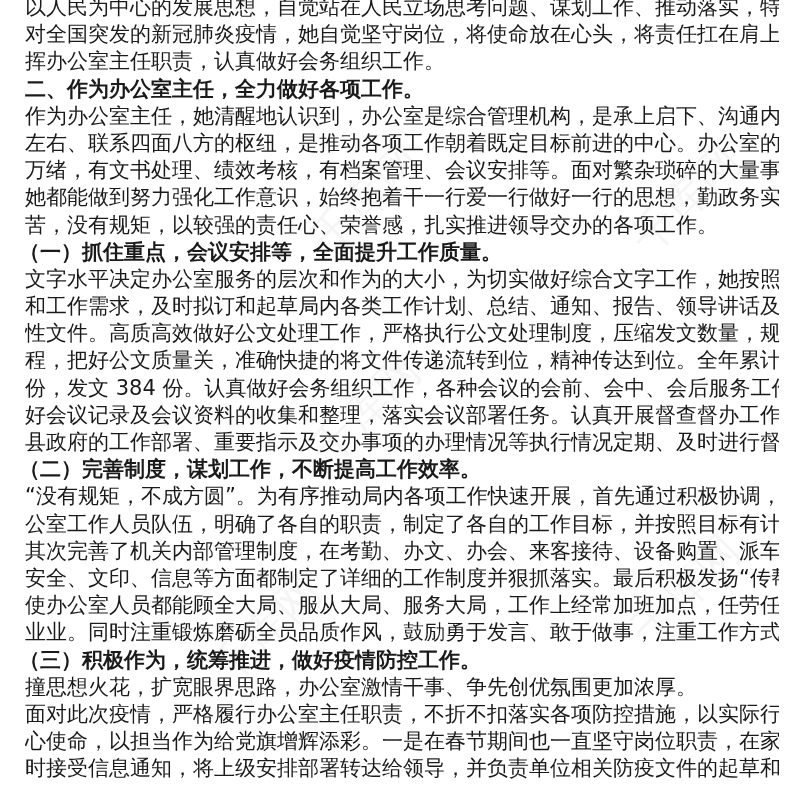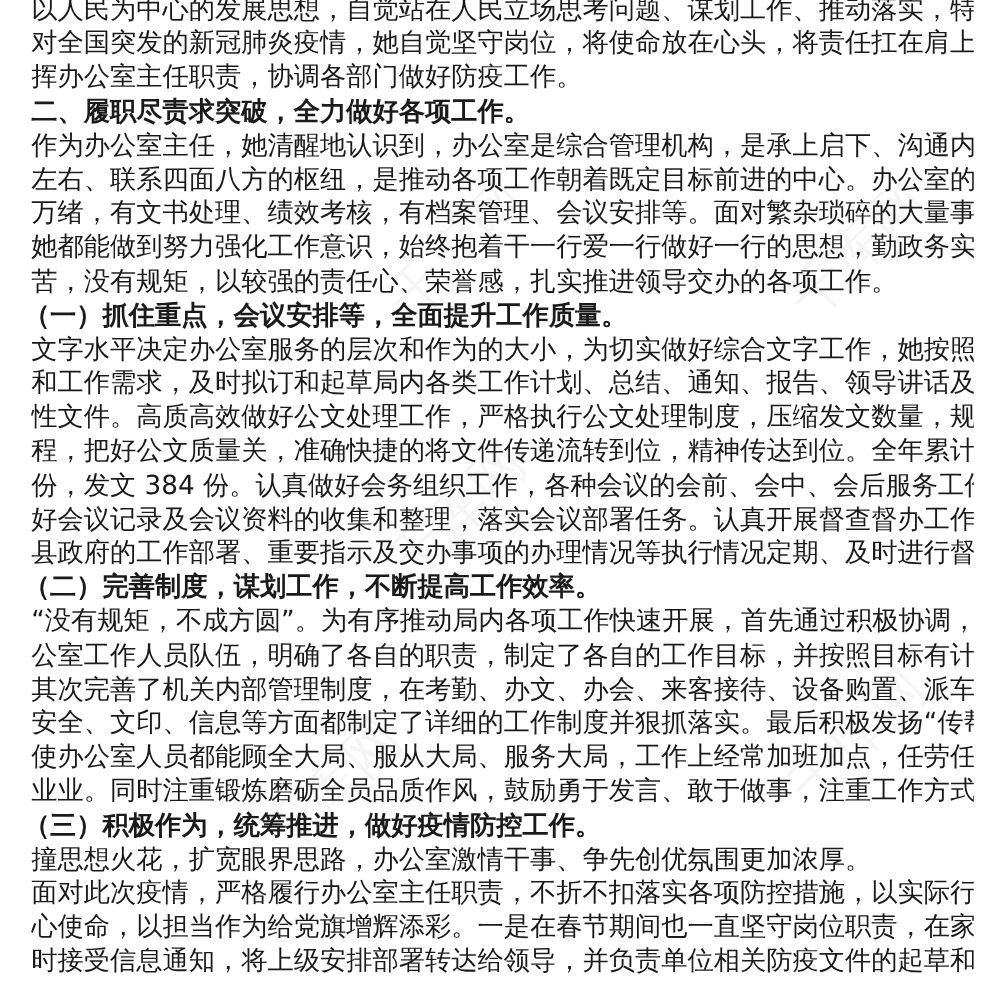--- a/index.html
+++ b/index.html
@@ -56,22 +56,22 @@
 
 <div class="watermark" style="left:300px;top:170px;">千库网</div>
 <div class="watermark" style="left:620px;top:170px;">千库网</div>
 <div class="watermark" style="left:300px;top:380px;">千库网</div>
 <div class="watermark" style="left:620px;top:560px;">千库网</div>
 <div class="watermark" style="left:200px;top:600px;">千库网</div>
 
 <div class="page">
   <div class="line">以人民为中心的发展思想，自觉站在人民立场思考问题、谋划工作、推动落实，特别是在面</div>
   <div class="line">对全国突发的新冠肺炎疫情，她自觉坚守岗位，将使命放在心头，将责任扛在肩上，积极发</div>
-  <div class="line last">挥办公室主任职责，协调各部门做好防疫工作。</div>
-  <div class="line heading">二、履职尽责求突破，全力做好各项工作。</div>
+  <div class="line last">挥办公室主任职责，认真做好会务组织工作。</div>
+  <div class="line heading">二、作为办公室主任，全力做好各项工作。</div>
   <div class="line">作为办公室主任，她清醒地认识到，办公室是综合管理机构，是承上启下、沟通内外、协调</div>
   <div class="line">左右、联系四面八方的枢纽，是推动各项工作朝着既定目标前进的中心。办公室的工作千头</div>
   <div class="line">万绪，有文书处理、绩效考核，有档案管理、会议安排等。面对繁杂琐碎的大量事务性工作，</div>
   <div class="line">她都能做到努力强化工作意识，始终抱着干一行爱一行做好一行的思想，勤政务实，认真刻</div>
   <div class="line last">苦，没有规矩，以较强的责任心、荣誉感，扎实推进领导交办的各项工作。</div>
   <div class="line heading sub">（一）抓住重点，会议安排等，全面提升工作质量。</div>
   <div class="line">文字水平决定办公室服务的层次和作为的大小，为切实做好综合文字工作，她按照领导要求</div>
   <div class="line">和工作需求，及时拟订和起草局内各类工作计划、总结、通知、报告、领导讲话及其他综合</div>
   <div class="line">性文件。高质高效做好公文处理工作，严格执行公文处理制度，压缩发文数量，规范发文流</div>
   <div class="line">程，把好公文质量关，准确快捷的将文件传递流转到位，精神传达到位。全年累计收文 777</div>

